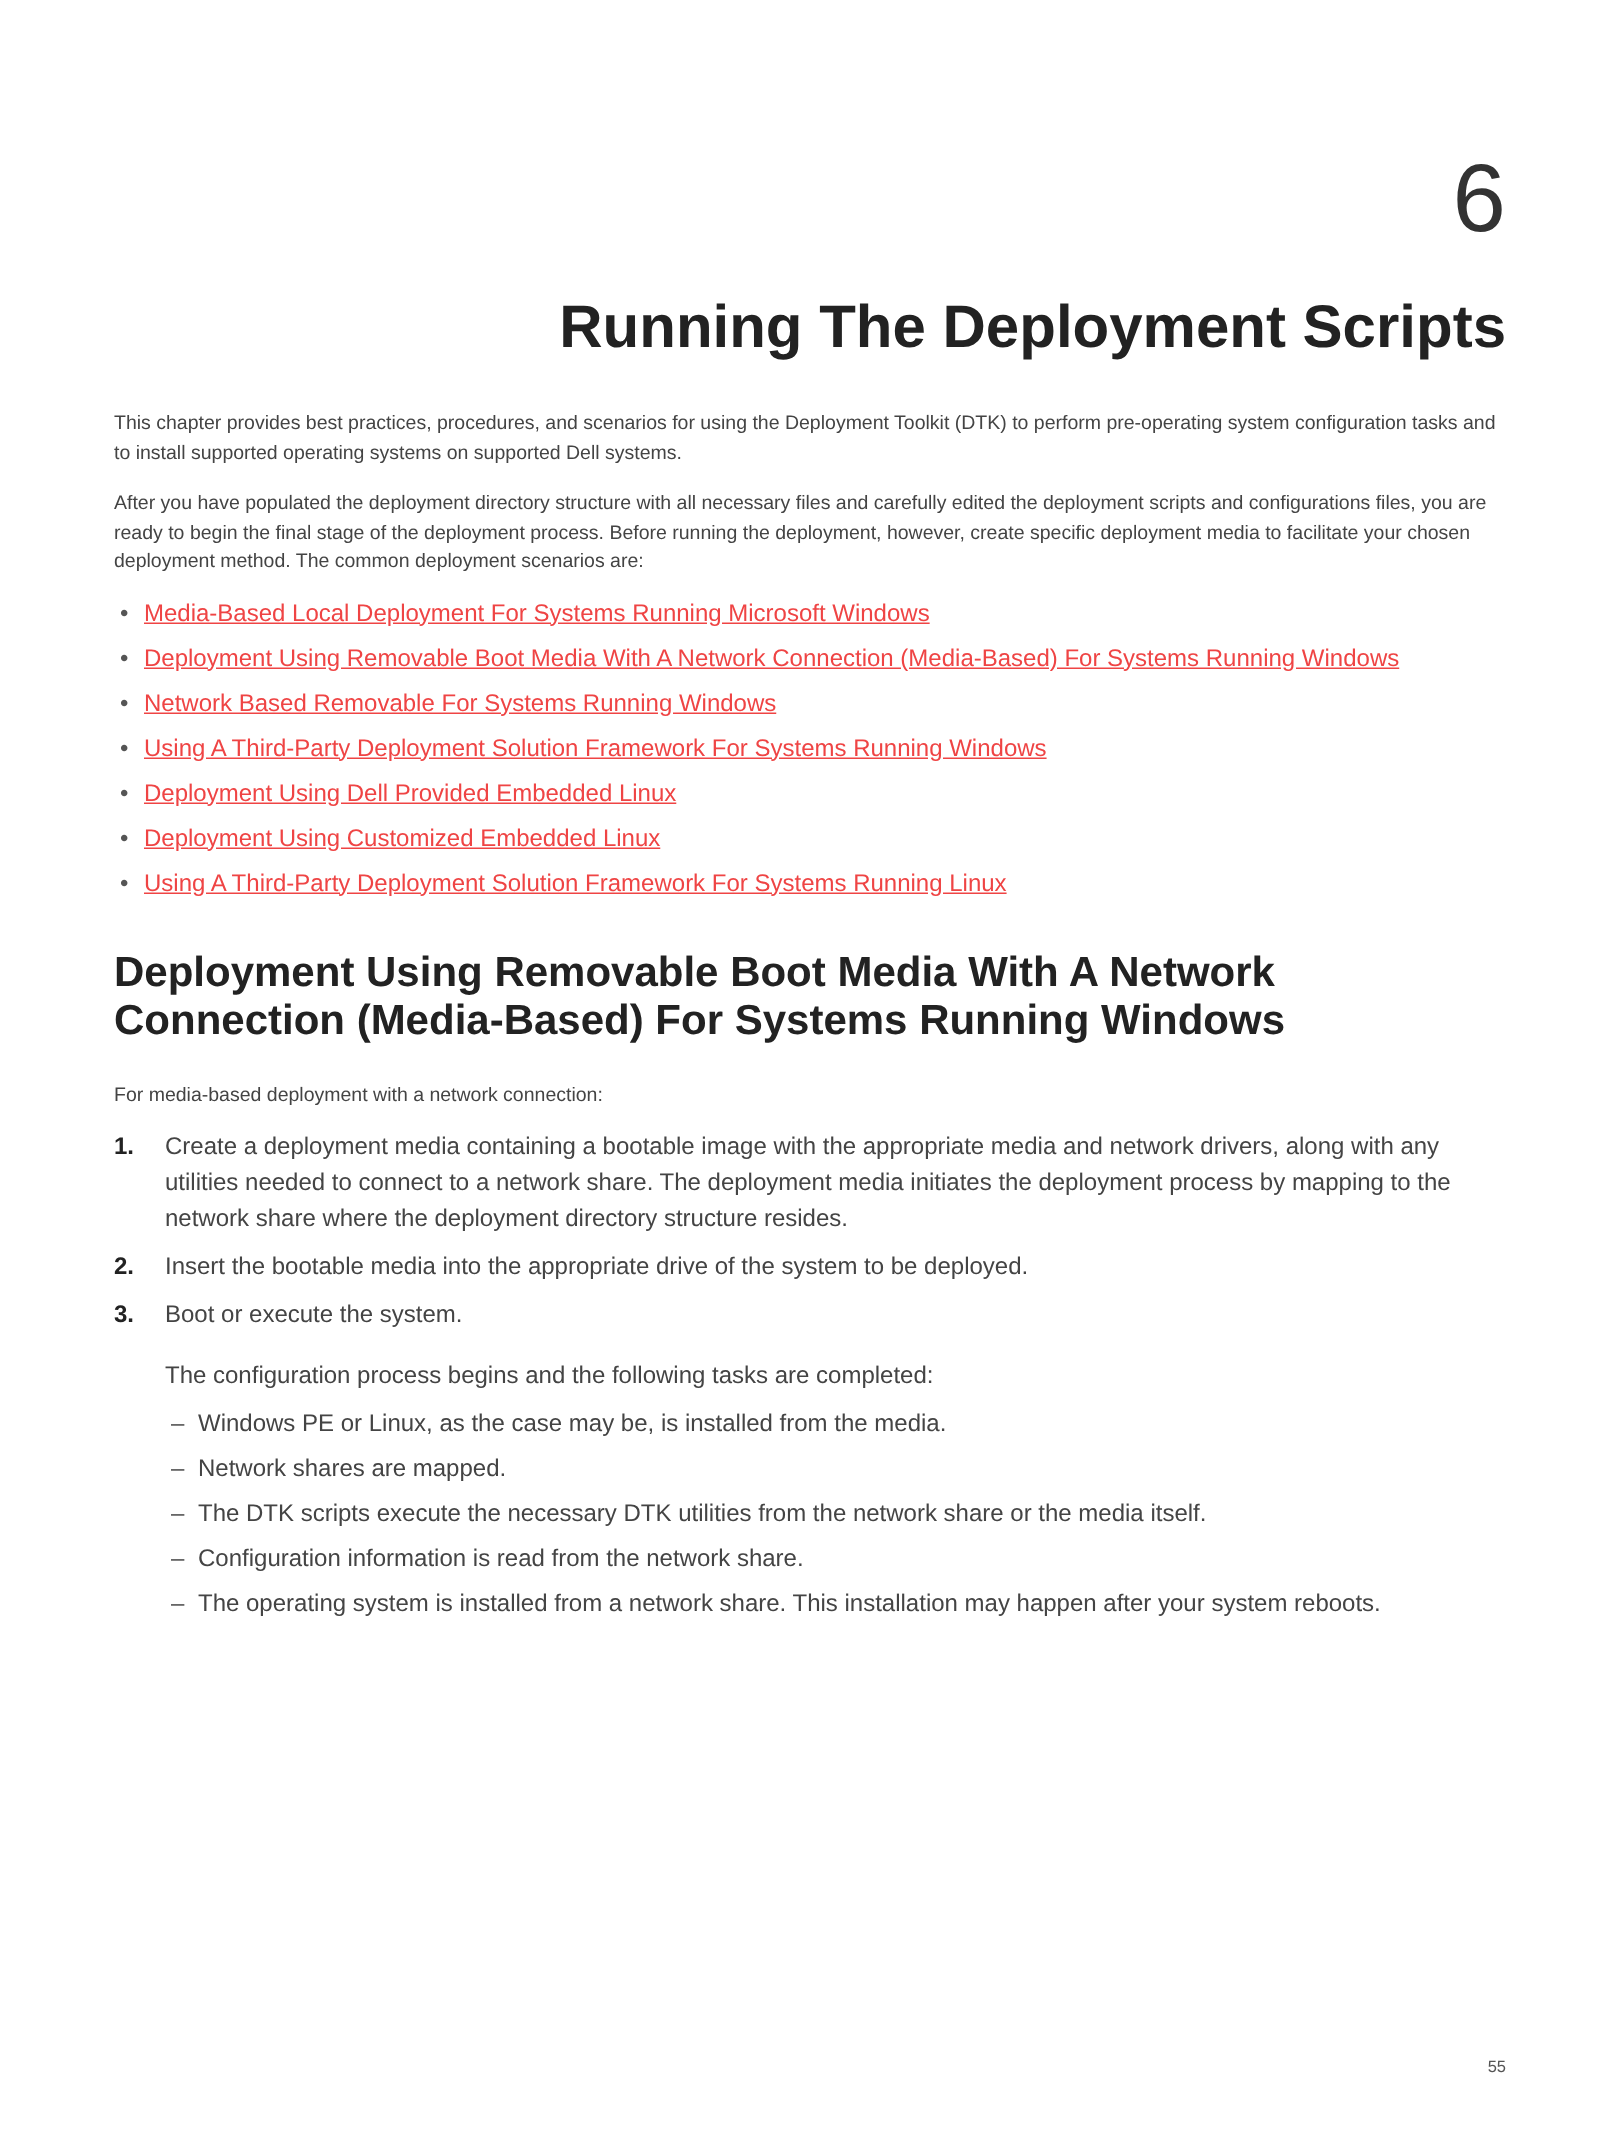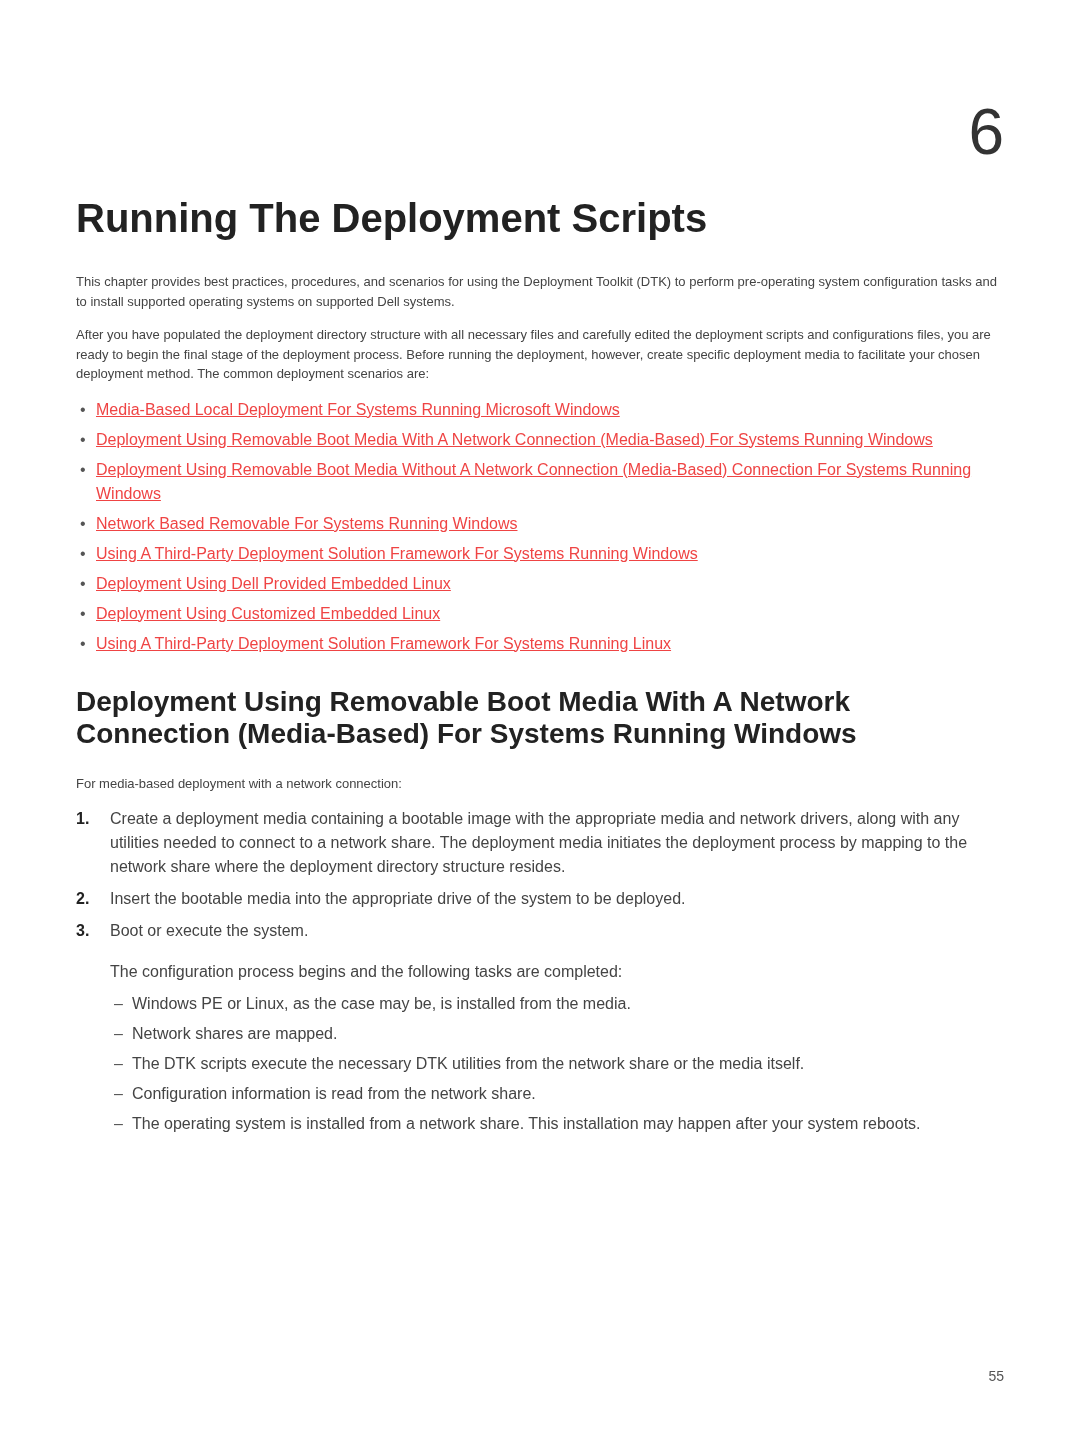--- a/index.html
+++ b/index.html
@@ -23,20 +23,21 @@
       color: #333333;
       margin-bottom: 30px;
       line-height: 1;
     }
     .chapter-title {
       font-size: 40px;
       font-weight: bold;
       color: #222222;
       margin-bottom: 30px;
       line-height: 1.2;
+      text-align: right;
     }
     .body-text {
       font-size: 13px;
       line-height: 1.5;
       color: #444444;
       margin-bottom: 14px;
     }
     .link-list {
       list-style: none;
       padding-left: 20px;
@@ -105,39 +106,38 @@
     .dash-list li::before {
       content: "–";
       position: absolute;
       left: -18px;
       color: #555555;
     }
     .page-number {
       position: absolute;
       bottom: 50px;
       right: 76px;
-      font-size: 14px;
+      font-size: 11px;
       color: #555555;
     }
   </style>
 </head>
 <body>
 
 <div class="chapter-number">6</div>
 
 <h1 class="chapter-title">Running The Deployment Scripts</h1>
 
 <p class="body-text">This chapter provides best practices, procedures, and scenarios for using the Deployment Toolkit (DTK) to perform pre-operating system configuration tasks and to install supported operating systems on supported Dell systems.</p>
 
 <p class="body-text">After you have populated the deployment directory structure with all necessary files and carefully edited the deployment scripts and configurations files, you are ready to begin the final stage of the deployment process. Before running the deployment, however, create specific deployment media to facilitate your chosen deployment method. The common deployment scenarios are:</p>
 
 <ul class="link-list">
   <li><a class="link">Media-Based Local Deployment For Systems Running Microsoft Windows</a></li>
   <li><a class="link">Deployment Using Removable Boot Media With A Network Connection (Media-Based) For Systems Running Windows</a></li>
-  <li><a class="link">Deployment Using Removable Boot Media Without A Network Connection (Media-Based) Connection For Systems Running Windows</a></li>
   <li><a class="link">Network Based Removable For Systems Running Windows</a></li>
   <li><a class="link">Using A Third-Party Deployment Solution Framework For Systems Running Windows</a></li>
   <li><a class="link">Deployment Using Dell Provided Embedded Linux</a></li>
   <li><a class="link">Deployment Using Customized Embedded Linux</a></li>
   <li><a class="link">Using A Third-Party Deployment Solution Framework For Systems Running Linux</a></li>
 </ul>
 
 <h2 class="section-heading">Deployment Using Removable Boot Media With A Network Connection (Media-Based) For Systems Running Windows</h2>
 
 <p class="body-text">For media-based deployment with a network connection:</p>

